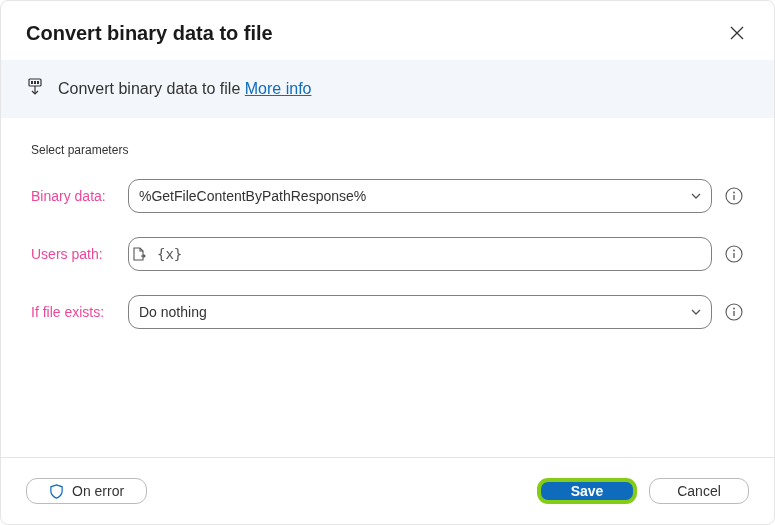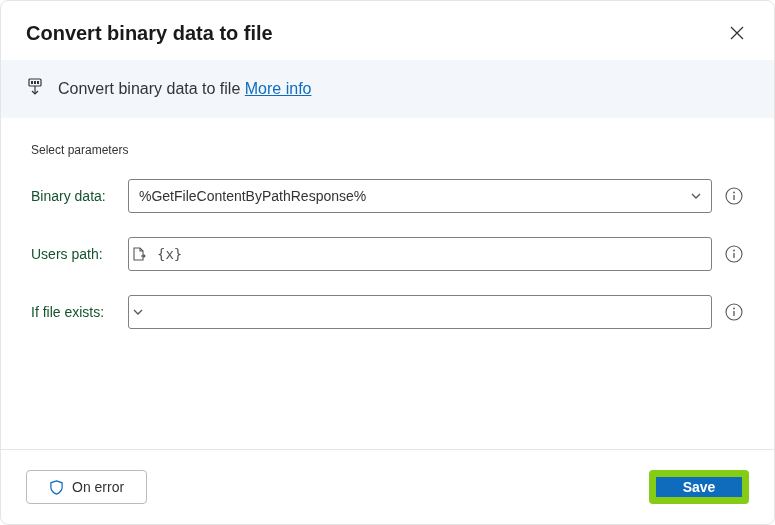--- a/index.html
+++ b/index.html
@@ -66,30 +66,30 @@
     }
     .form-row {
       display: flex;
       align-items: center;
       margin-bottom: 24px;
       gap: 12px;
     }
     .form-label {
       width: 85px;
       font-size: 14px;
-      color: #14532d;
+      color: #ec4899;
       flex-shrink: 0;
     }
     .input-container {
       flex: 1;
       position: relative;
       display: flex;
       align-items: center;
       border: 1px solid #808080;
-      border-radius: 3px;
+      border-radius: 11px;
       height: 34px;
       background: #fff;
     }
     .input-field {
       flex: 1;
       border: none;
       outline: none;
       padding: 6px 10px;
       font-size: 14px;
       color: #333;
@@ -123,38 +123,38 @@
       padding: 20px 25px;
       display: flex;
       justify-content: space-between;
       align-items: center;
     }
     .footer-right {
       display: flex;
       gap: 12px;
     }
     .btn {
-      height: 34px;
+      height: 26px;
       padding: 0 22px;
-      border-radius: 4px;
+      border-radius: 11px;
       font-size: 14px;
       cursor: pointer;
       display: flex;
       align-items: center;
       justify-content: center;
       gap: 8px;
     }
     .btn-secondary {
       background: #fff;
       border: 1px solid #bbb;
       color: #333;
     }
     .btn-primary {
       background: #0f6cbd;
-      border: 7px solid #84cc16;
+      border: 4px solid #84cc16;
       color: #fff;
       font-weight: 600;
       min-width: 100px;
     }
     .btn-cancel {
       min-width: 100px;
     }
     .var-icon {
       font-size: 14px;
       color: #555;
@@ -235,20 +235,21 @@
         <circle cx="9" cy="9" r="8" fill="none" stroke="#555" stroke-width="1.1"></circle>
         <circle cx="9" cy="5.5" r="0.9" fill="#555"></circle>
         <line x1="9" y1="8" x2="9" y2="13" stroke="#555" stroke-width="1.3"></line>
       </svg>
     </div>
   </div>
 
   <div class="form-row">
     <div class="form-label">If file exists:</div>
     <div class="input-container">
+      <div class="input-field">Do nothing</div>
       <div class="input-icons">
         <button class="chevron-btn">
           <svg width="14" height="14" viewBox="0 0 14 14">
             <path d="M3 5 L7 9 L11 5" stroke="#555" stroke-width="1.3" fill="none"></path>
           </svg>
         </button>
       </div>
     </div>
     <div class="info-icon-wrapper">
       <svg width="18" height="18" viewBox="0 0 18 18">
@@ -264,14 +265,17 @@
   <button class="btn btn-secondary">
     <svg width="15" height="15" viewBox="0 0 16 16">
       <path d="M8 1 L14 3 L14 8 C14 11 11 14 8 15 C5 14 2 11 2 8 L2 3 Z" fill="none" stroke="#0f6cbd" stroke-width="1.3"></path>
     </svg>
     <span>On error</span>
   </button>
   <div class="footer-right">
     <button class="btn btn-primary">
       <span>Save</span>
     </button>
+    <button class="btn btn-secondary btn-cancel">
+      <span>Cancel</span>
+    </button>
   </div>
 </div>
 
 </body></html>

